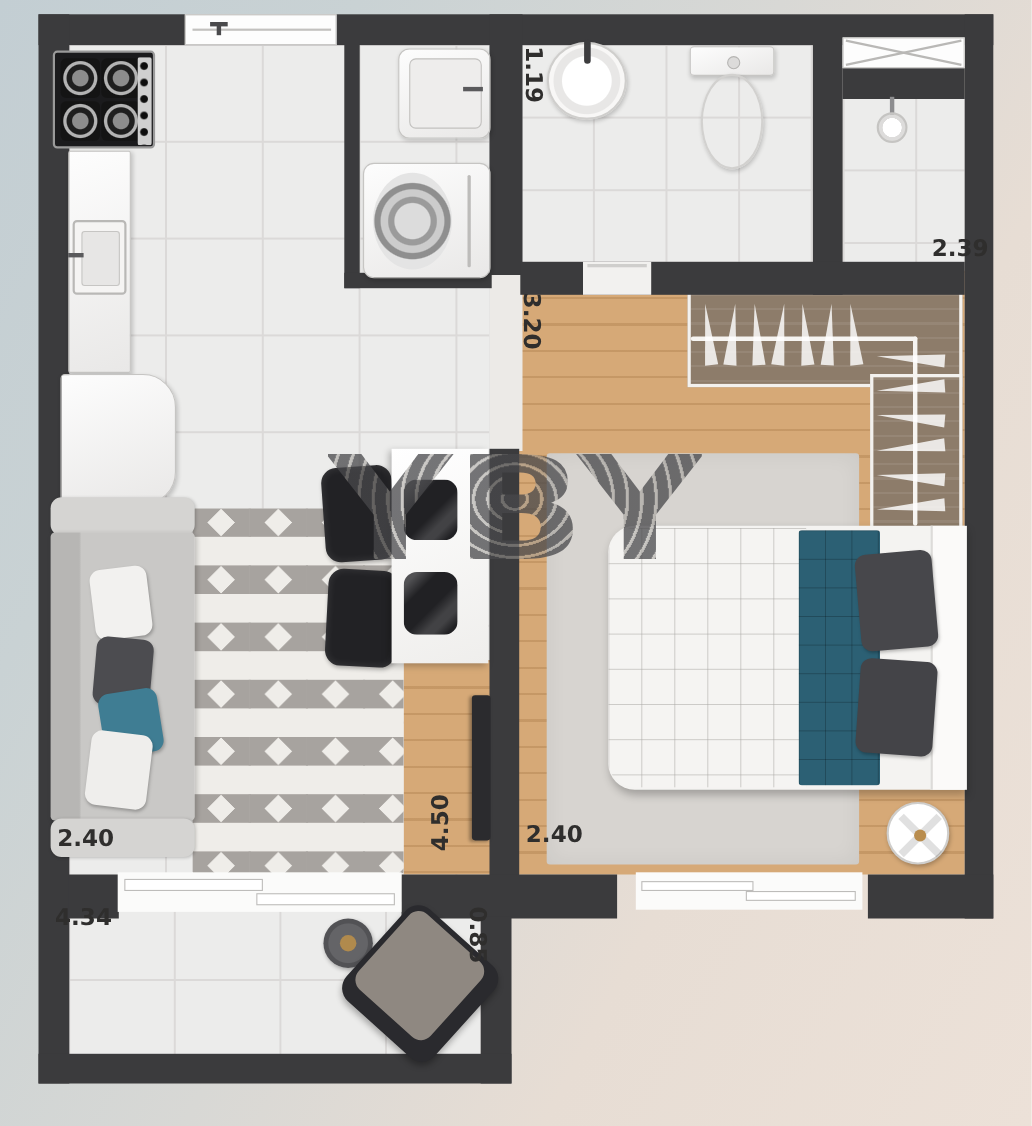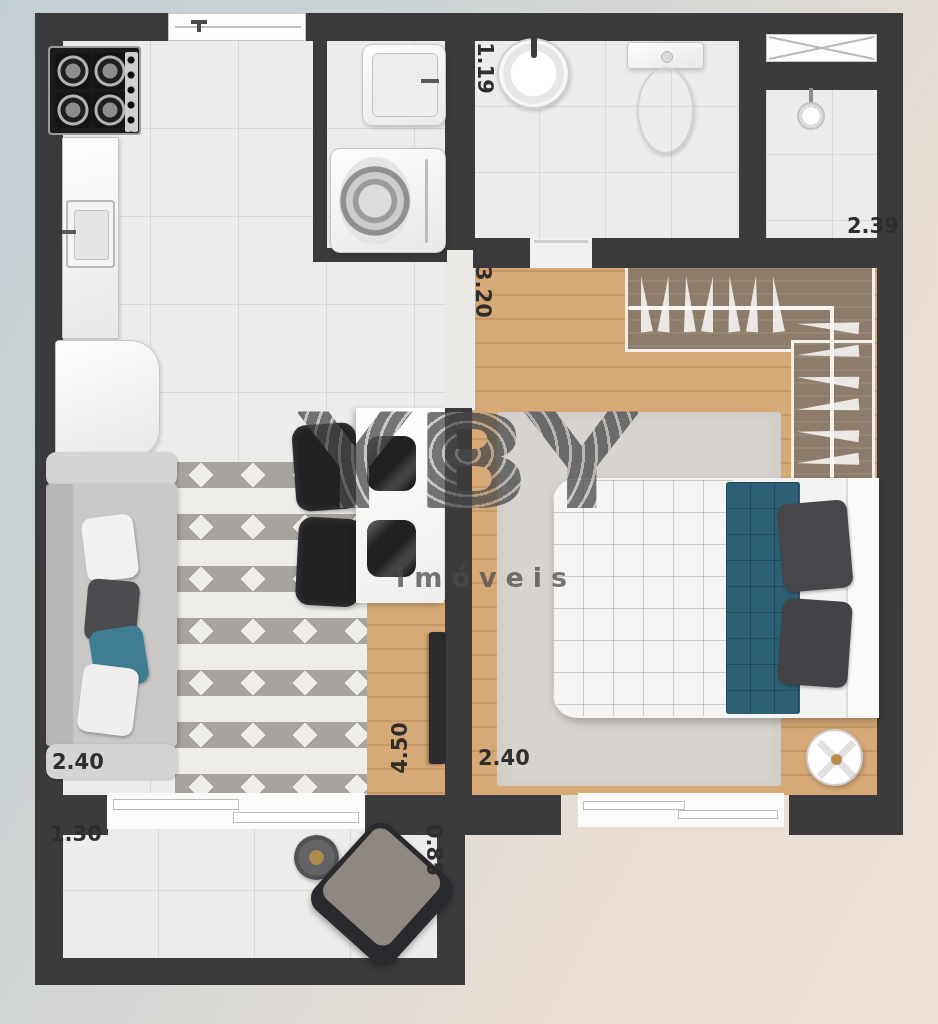--- a/index.html
+++ b/index.html
@@ -202,19 +202,18 @@
   <div class="fix" style="left:328px;top:838px;width:108px;height:112px;background:#2a2a2e;border-radius:16px;transform:rotate(42deg);box-shadow:2px 3px 6px rgba(0,0,0,.3)">
     <div class="abs" style="left:5px;top:5px;width:88px;height:92px;background:#8f8881;border-radius:12px"></div>
   </div>
 
   <div class="lbl vert-down" style="left:474px;top:42px">1.19</div>
   <div class="lbl" style="left:847px;top:216px">2.39</div>
   <div class="lbl vert-down" style="left:472px;top:266px">3.20</div>
   <div class="lbl" style="left:478px;top:748px">2.40</div>
   <div class="lbl" style="left:52px;top:752px">2.40</div>
   <div class="lbl vert-up" style="left:390px;top:722px">4.50</div>
-  <div class="lbl" style="left:50px;top:824px">1.30</div>
+  <div class="lbl" style="left:50px;top:824px">4.34</div>
   <div class="lbl vert-down" style="left:423px;top:824px">0.85</div>
 
   <div class="wm wm-brand" style="left:298px;top:404px;width:340px;text-align:center">YBY</div>
-  <div class="wm wm-tag" style="left:396px;top:562px">imóveis</div>
 
 </div>
 
 </body></html>

